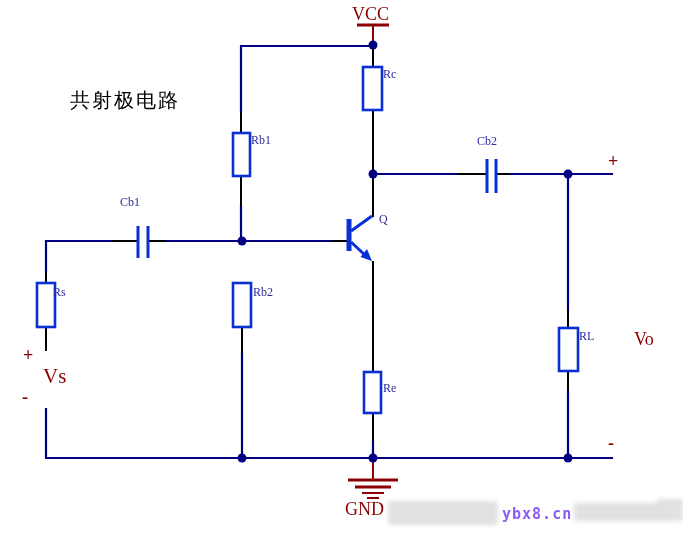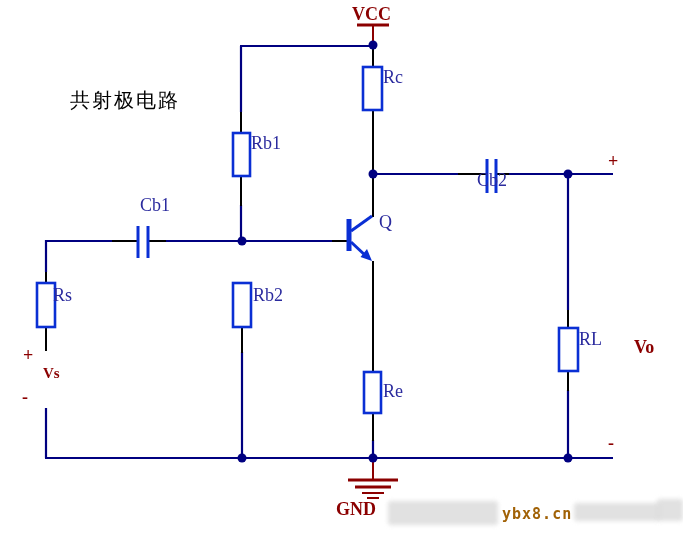--- a/index.html
+++ b/index.html
@@ -13,29 +13,29 @@
   .k{stroke:var(--ink);stroke-width:2;fill:none;}
   .r2{stroke:var(--labelRed);stroke-width:2;fill:none;}
   .r3{stroke:var(--labelRed);stroke-width:3;fill:none;}
   .c{stroke:var(--component);stroke-width:2.6;fill:#ffffff;}
   .cp{stroke:var(--component);stroke-width:3;fill:none;}
   .bar{stroke:var(--component);stroke-width:5;fill:none;}
   .n{fill:var(--wire);stroke:none;}
   .arrow{fill:var(--component);stroke:none;}
   
   .lbl{position:absolute;white-space:nowrap;line-height:1;}
-  .blue{color:var(--labelBlue);font-size:18px;}
-  .red{color:var(--labelRed);font-size:18px;font-weight:bold;}
+  .blue{color:var(--labelBlue);font-size:12px;}
+  .red{color:var(--labelRed);font-size:18px;font-weight:normal;}
   .sign{color:var(--labelRed);font-size:18px;font-weight:bold;}
   .title{
     position:absolute;left:70px;top:87px;color:var(--ink);
     font-family:Liberation Mono, monospace;font-size:20px;letter-spacing:2px;
   }
   .wm-text{
-    position:absolute;left:502px;top:505px;color:#a16207;
+    position:absolute;left:502px;top:505px;color:#8b5cf6;
     font-family:"DejaVu Sans Mono", monospace;font-size:15px;font-weight:bold;letter-spacing:1px;
   }
   .blur-patch{position:absolute;background:#d7d7d7;opacity:.75;filter:blur(2px);border-radius:3px;}
 </style>
 </head>
 <body>
 
 <div class="stage">
 
   <svg width="683" height="544" viewBox="0 0 683 544">
@@ -123,33 +123,33 @@
       <circle class="n" cx="373" cy="458" r="4.5"></circle>
       <circle class="n" cx="568" cy="458" r="4.5"></circle>
     </g>
   </svg>
 
   <div class="title">共射极电路</div>
 
   <div class="lbl red" style="left:352px;top:5px;">VCC</div>
   <div class="lbl blue" style="left:383px;top:68px;">Rc</div>
   <div class="lbl blue" style="left:251px;top:134px;font-family:Liberation Serif, serif;">Rb1</div>
-  <div class="lbl blue" style="left:140px;top:196px;">Cb1</div>
-  <div class="lbl blue" style="left:477px;top:135px;margin-top:36px;">Cb2</div>
+  <div class="lbl blue" style="left:120px;top:196px;">Cb1</div>
+  <div class="lbl blue" style="left:477px;top:135px;">Cb2</div>
   <div class="lbl blue" style="left:253px;top:286px;">Rb2</div>
   <div class="lbl blue" style="left:53px;top:286px;">Rs</div>
   <div class="lbl blue" style="left:379px;top:213px;">Q</div>
   <div class="lbl blue" style="left:383px;top:375px;margin-top:7px;">Re</div>
   <div class="lbl blue" style="left:579px;top:330px;">RL</div>
-  <div class="lbl red" style="left:634px;top:338px;">Vo</div>
+  <div class="lbl red" style="left:634px;top:330px;">Vo</div>
   <div class="lbl sign" style="left:23px;top:346px;">+</div>
-  <div class="lbl red" style="left:43px;top:366px;font-size:15px;">Vs</div>
+  <div class="lbl red" style="left:43px;top:366px;font-size:21px;">Vs</div>
   <div class="lbl sign" style="left:22px;top:388px;">-</div>
   <div class="lbl sign" style="left:608px;top:152px;">+</div>
   <div class="lbl sign" style="left:608px;top:434px;">-</div>
-  <div class="lbl red" style="left:336px;top:500px;text-align:right;">GND</div>
+  <div class="lbl red" style="left:345px;top:500px;text-align:right;">GND</div>
 
   <div class="blur-patch" style="left:388px;top:501px;width:110px;height:24px;"></div>
   <div class="blur-patch" style="left:574px;top:503px;width:86px;height:18px;"></div>
   <div class="blur-patch" style="left:657px;top:499px;width:26px;height:22px;"></div>
   <div class="wm-text">ybx8.cn</div>
 
 </div>
 
 </body></html>

